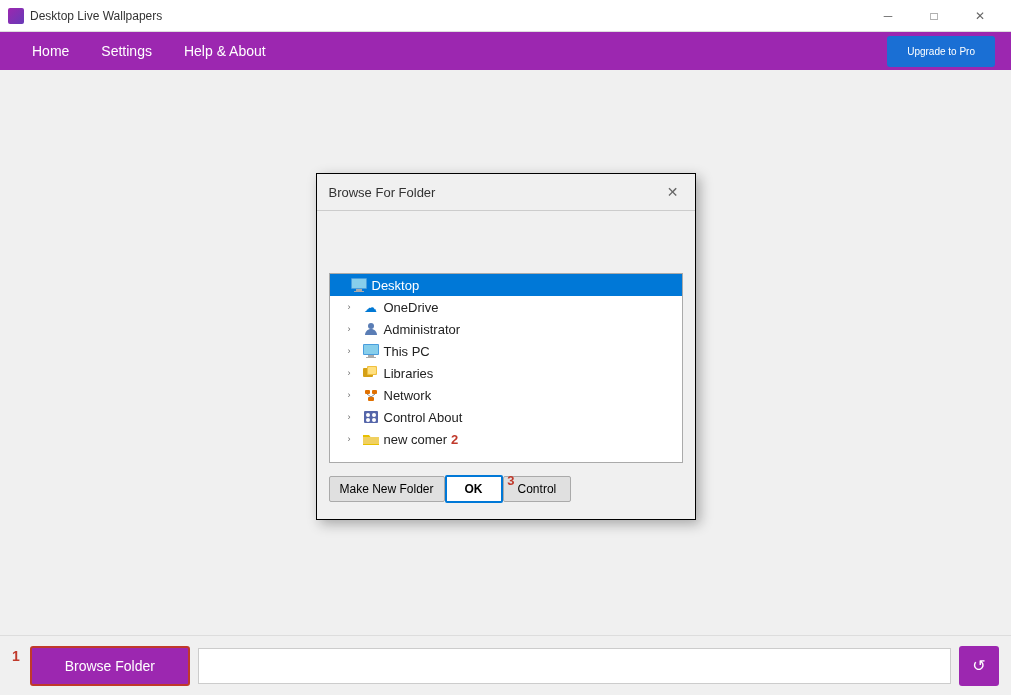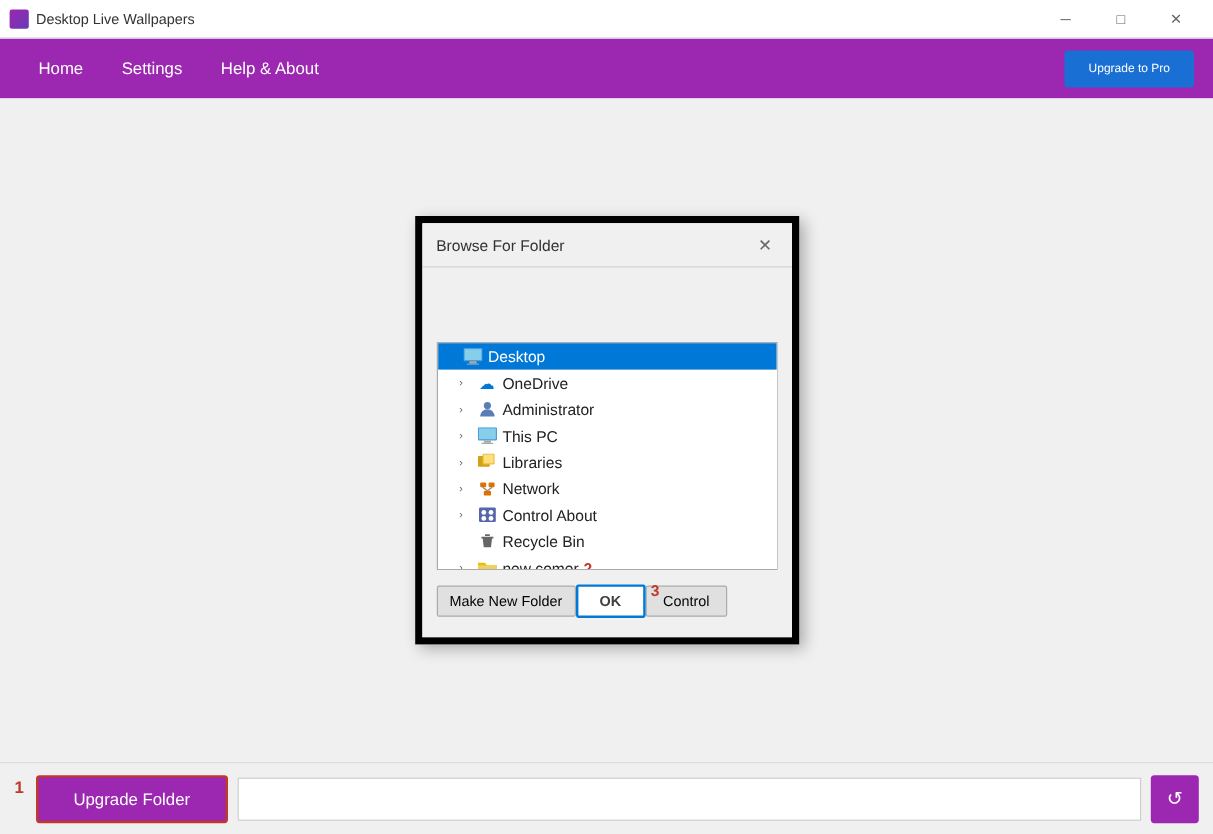--- a/index.html
+++ b/index.html
@@ -50,21 +50,21 @@
       font-size: 12px;
       color: #666;
       display: flex;
       align-items: center;
       justify-content: center;
     }
 
     
     .menu-bar {
       background: #9c27b0;
-      height: 50px;
+      height: 38px;
       display: flex;
       align-items: center;
       padding: 0 16px;
     }
     .menu-item {
       color: #fff;
       padding: 8px 16px;
       cursor: pointer;
       font-size: 14px;
       border-radius: 3px;
@@ -136,23 +136,23 @@
     
     .dialog-overlay {
       position: absolute;
       top: 0; left: 0; right: 0; bottom: 0;
       display: flex;
       align-items: center;
       justify-content: center;
     }
     .dialog {
       background: #f0f0f0;
-      border: 6px solid #000000;
+      border: 1px solid #000000;
       box-shadow: 4px 4px 12px rgba(0,0,0,0.3);
-      width: 320px;
+      width: 380px;
     }
     .dialog-titlebar {
       background: #f0f0f0;
       padding: 8px 12px;
       display: flex;
       align-items: center;
       justify-content: space-between;
       border-bottom: 1px solid #ccc;
     }
     .dialog-title {
@@ -240,21 +240,21 @@
       border-radius: 2px;
     }
     .ok-btn {
       background: #fff;
       border: 2px solid #0078d7;
       padding: 5px 18px;
       font-size: 12px;
       cursor: pointer;
       border-radius: 2px;
       margin-left: auto;
-      color: #404040;
+      color: #000000;
       font-weight: 600;
       position: relative;
     }
     .cancel-btn {
       background: #e0e0e0;
       border: 1px solid #aaa;
       padding: 5px 14px;
       font-size: 12px;
       cursor: pointer;
       border-radius: 2px;
@@ -388,30 +388,20 @@
                   <rect x="1" y="1" width="14" height="12" rx="1" fill="#5566aa"></rect>
                   <circle cx="5" cy="5" r="2" fill="#fff"></circle>
                   <circle cx="11" cy="5" r="2" fill="#fff"></circle>
                   <circle cx="5" cy="10" r="2" fill="#fff"></circle>
                   <circle cx="11" cy="10" r="2" fill="#fff"></circle>
                 </svg>
             </span>
             <span>Control About</span>
           </div>
 
-          <div class="tree-item" style="padding-left: 18px;">
-            <span class="tree-arrow" style="visibility:hidden;">›</span>
-            <span class="tree-icon">
-              <svg width="14" height="14" viewBox="0 0 14 14">
-                  <path d="M3 4h8l-1 8H4z" fill="#666"></path>
-                  <path d="M2 4h10M5 2h4" stroke="#666" stroke-width="1.5" fill="none"></path>
-                </svg>
-            </span>
-            <span>Recycle Bin</span>
-          </div>
 
           <div class="tree-item" style="padding-left: 18px; position: relative;">
             <span class="tree-arrow">›</span>
             <span class="tree-icon">
               <svg width="16" height="13" viewBox="0 0 16 13">
                   <path d="M0 2h6l1.5 2H16v8H0z" fill="#e8c000"></path>
                   <path d="M0 4h16v7H0z" fill="#f0d060"></path>
                 </svg>
             </span>
             <span>new comer</span>
@@ -428,16 +418,16 @@
           </div>
           <button class="cancel-btn">Control</button>
         </div>
       </div>
     </div>
   </div>
 </div>
 
 <div class="bottom-bar">
   <span style="color:#c0392b; font-weight:bold; font-size:14px; margin-right:2px; margin-bottom:20px;">1</span>
-  <button class="browse-folder-btn">Upgrade Folder</button>
+  <button class="browse-folder-btn">Browse Folder</button>
   <input class="path-input" type="text" value="" style="">
   <button class="refresh-btn">↺</button>
 </div>
 
 </body></html>

